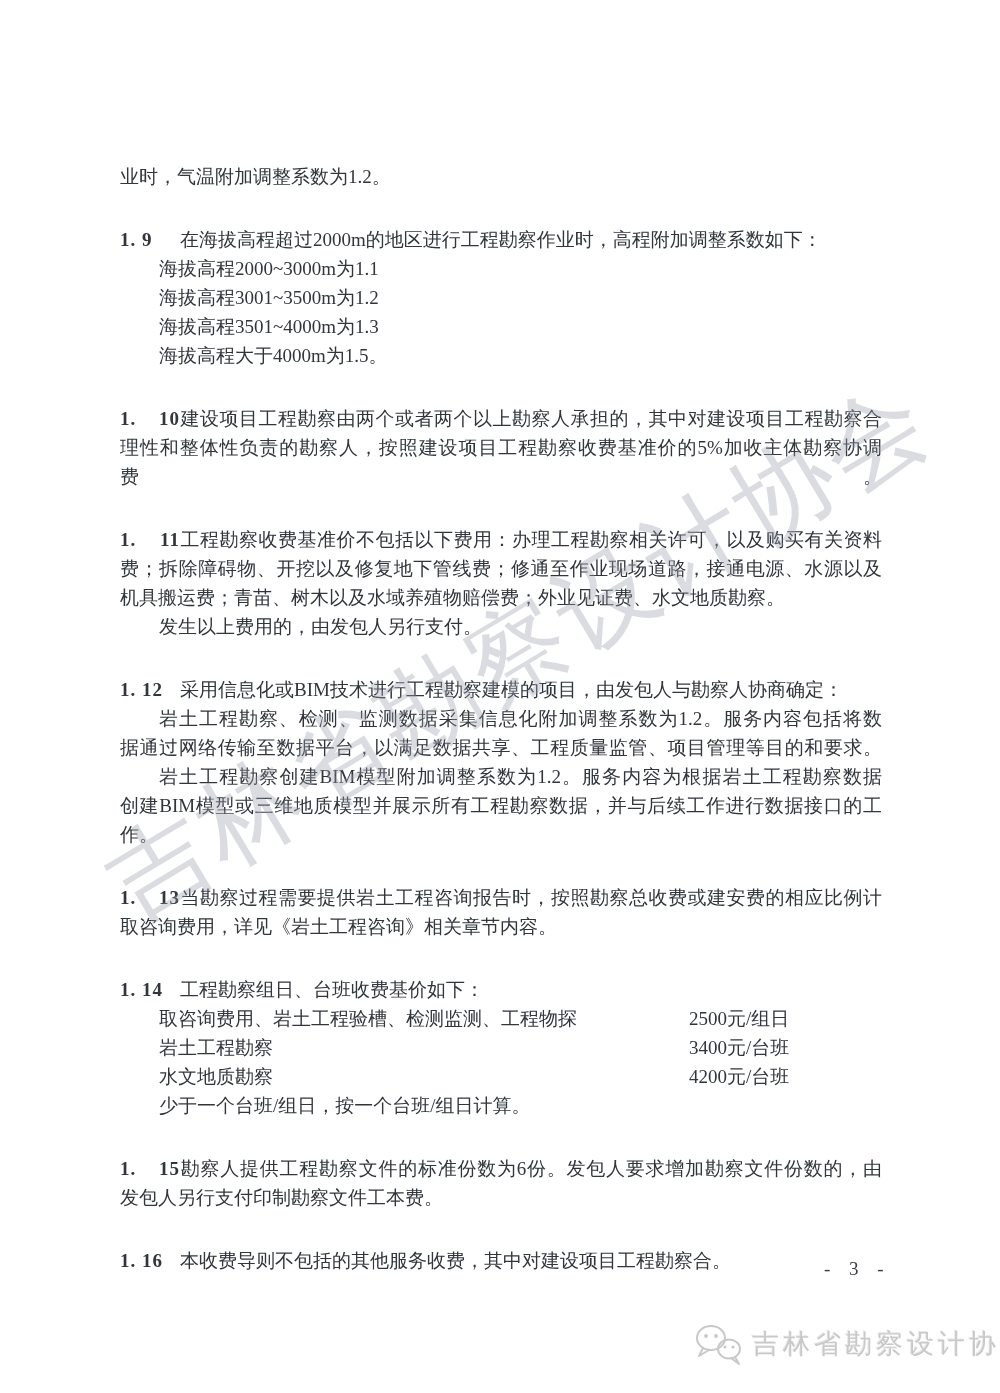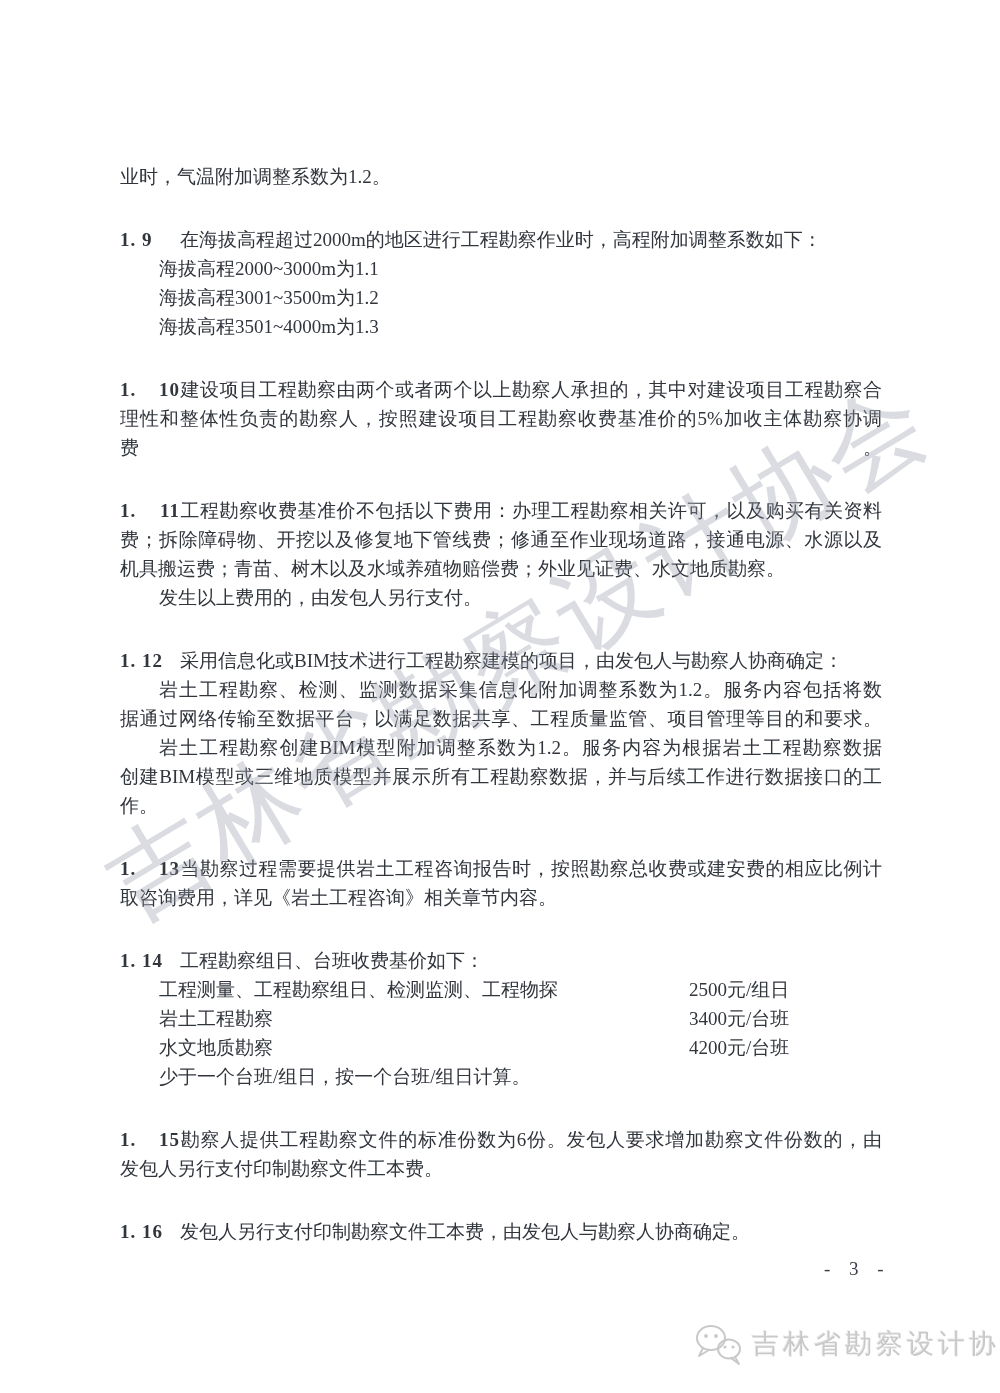--- a/index.html
+++ b/index.html
@@ -58,20 +58,21 @@
 
   <main class="doc">
       <section class="block">
         <div class="line ind0"><span class="txt">业时，气温附加调整系数为1.2。</span></div>
       </section>
       <section class="block">
         <div class="line ind0"><span class="num">1. 9</span><span class="txt">在海拔高程超过2000m的地区进行工程勘察作业时，高程附加调整系数如下：</span></div>
         <div class="line ind1"><span class="txt">海拔高程2000~3000m为1.1</span></div>
         <div class="line ind1"><span class="txt">海拔高程3001~3500m为1.2</span></div>
         <div class="line ind1"><span class="txt">海拔高程3501~4000m为1.3</span></div>
+        <div class="line ind1"><span class="txt">海拔高程大于4000m为1.5。</span></div>
       </section>
       <section class="block">
         <div class="line ind0 fill"><span class="num">1. 10</span><span class="txt">建设项目工程勘察由两个或者两个以上勘察人承担的，其中对建设项目工程勘察合</span></div>
         <div class="line ind0 fill"><span class="txt">理性和整体性负责的勘察人，按照建设项目工程勘察收费基准价的5%加收主体勘察协调费。</span></div>
       </section>
       <section class="block">
         <div class="line ind0 fill"><span class="num">1. 11</span><span class="txt">工程勘察收费基准价不包括以下费用：办理工程勘察相关许可，以及购买有关资料</span></div>
         <div class="line ind0 fill"><span class="txt">费；拆除障碍物、开挖以及修复地下管线费；修通至作业现场道路，接通电源、水源以及</span></div>
         <div class="line ind0"><span class="txt">机具搬运费；青苗、树木以及水域养殖物赔偿费；外业见证费、水文地质勘察。</span></div>
         <div class="line ind1"><span class="txt">发生以上费用的，由发包人另行支付。</span></div>
@@ -83,31 +84,31 @@
         <div class="line ind1 fill"><span class="txt">岩土工程勘察创建BIM模型附加调整系数为1.2。服务内容为根据岩土工程勘察数据</span></div>
         <div class="line ind0 fill"><span class="txt">创建BIM模型或三维地质模型并展示所有工程勘察数据，并与后续工作进行数据接口的工</span></div>
         <div class="line ind0"><span class="txt">作。</span></div>
       </section>
       <section class="block">
         <div class="line ind0 fill"><span class="num">1. 13</span><span class="txt">当勘察过程需要提供岩土工程咨询报告时，按照勘察总收费或建安费的相应比例计</span></div>
         <div class="line ind0"><span class="txt">取咨询费用，详见《岩土工程咨询》相关章节内容。</span></div>
       </section>
       <section class="block">
         <div class="line ind0"><span class="num">1. 14</span><span class="txt">工程勘察组日、台班收费基价如下：</span></div>
-        <div class="line ind1 feerow"><span class="txt">工程测量、工程勘察组日、检测监测、工程物探</span><span class="val">2500元/组日</span></div>
+        <div class="line ind1 feerow"><span class="txt">取咨询费用、岩土工程验槽、检测监测、工程物探</span><span class="val">2500元/组日</span></div>
         <div class="line ind1 feerow"><span class="txt">岩土工程勘察</span><span class="val">3400元/台班</span></div>
         <div class="line ind1 feerow"><span class="txt">水文地质勘察</span><span class="val">4200元/台班</span></div>
         <div class="line ind1"><span class="txt">少于一个台班/组日，按一个台班/组日计算。</span></div>
       </section>
       <section class="block">
         <div class="line ind0 fill"><span class="num">1. 15</span><span class="txt">勘察人提供工程勘察文件的标准份数为6份。发包人要求增加勘察文件份数的，由</span></div>
         <div class="line ind0"><span class="txt">发包人另行支付印制勘察文件工本费。</span></div>
       </section>
       <section class="block">
-        <div class="line ind0"><span class="num">1. 16</span><span class="txt">发包人另行支付印制勘察文件工本费，由发包人与勘察人协商确定。</span></div>
+        <div class="line ind0"><span class="num">1. 16</span><span class="txt">本收费导则不包括的其他服务收费，其中对建设项目工程勘察合。</span></div>
       </section>
     </main>
 
   <div class="pageno">- 3 -</div>
 
   <footer class="brandbar">
     <svg class="wechat-icon" width="50" height="44" viewBox="0 0 50 44" aria-hidden="true">
       <g fill="none" stroke="#c9c9c9" stroke-width="2" stroke-linejoin="round" stroke-linecap="round">
         <ellipse cx="17" cy="16" rx="14" ry="12"></ellipse>
         <path d="M9 26 L5 34 L15 28"></path>

